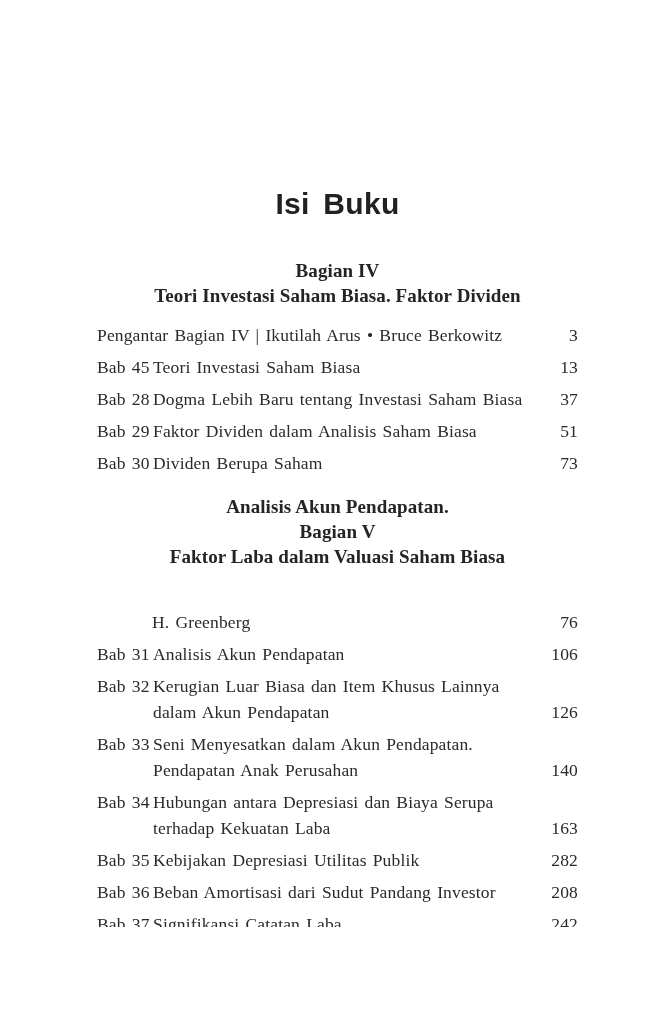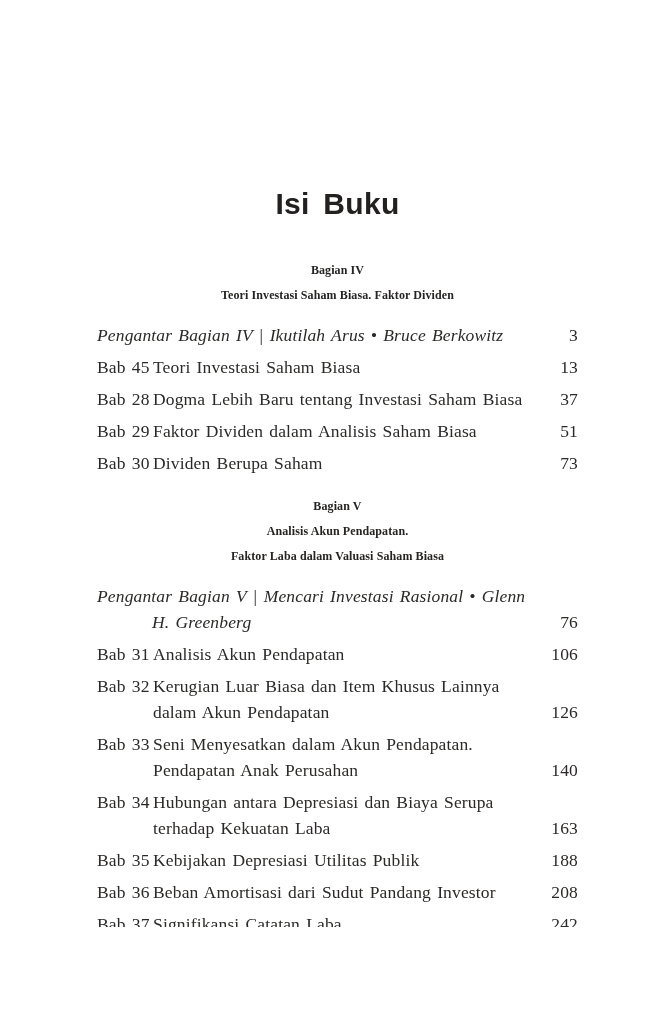--- a/index.html
+++ b/index.html
@@ -20,41 +20,41 @@
     font-weight: 700;
     font-size: 30px;
     line-height: 34px;
     text-align: center;
     color: #232120;
     word-spacing: 5px;
     letter-spacing: 0.3px;
   }
   .section-heading {
     font-weight: 700;
-    font-size: 12px;
+    font-size: 19px;
     line-height: 25px;
     text-align: center;
     color: #262422;
     letter-spacing: 0.1px;
   }
   .toc-section:first-of-type .section-heading { margin-top: 37px; }
   .toc-section + .toc-section .section-heading { margin-top: 18px; }
   .entries { margin-top: 14px; }
   .entry {
     display: flex;
     align-items: flex-start;
     font-size: 17.5px;
     line-height: 26px;
     margin-bottom: 6px;
     word-spacing: 1.6px;
     letter-spacing: 0.15px;
   }
   .entry-label { flex: 0 0 56px; white-space: nowrap; }
   .entry-title { flex: 1 1 auto; }
-  .entry.intro .entry-title { padding-left: 55px; text-indent: -55px; font-style: italic; }
+  .entry.intro .entry-title { padding-left: 55px; text-indent: -55px; }
   .entry-page {
     flex: 0 0 32px;
     text-align: right;
     align-self: flex-end;
     white-space: nowrap;
   }
   .footer {
     margin-top: 2px;
     text-align: center;
     font-size: 15px;
@@ -95,27 +95,27 @@
           </div>
           <div class="entry">
             <span class="entry-label">Bab 30</span>
             <span class="entry-title"><span>Dividen Berupa Saham</span></span>
             <span class="entry-page">73</span>
           </div>
         </div>
       </section>
       <section class="toc-section">
         <div class="section-heading">
+          <div>Analisis Akun Pendapatan.</div>
           <div>Bagian V</div>
-          <div>Analisis Akun Pendapatan.</div>
           <div>Faktor Laba dalam Valuasi Saham Biasa</div>
         </div>
         <div class="entries">
           <div class="entry intro">
-            <span class="entry-title"><span>Pengantar Bagian V | Mencari Investasi Rasional • Glenn</span><br><span>H. Greenberg</span></span>
+            <span class="entry-title"><br><span>H. Greenberg</span></span>
             <span class="entry-page">76</span>
           </div>
           <div class="entry">
             <span class="entry-label">Bab 31</span>
             <span class="entry-title"><span>Analisis Akun Pendapatan</span></span>
             <span class="entry-page">106</span>
           </div>
           <div class="entry">
             <span class="entry-label">Bab 32</span>
             <span class="entry-title"><span>Kerugian Luar Biasa dan Item Khusus Lainnya</span><br><span>dalam Akun Pendapatan</span></span>
@@ -127,21 +127,21 @@
             <span class="entry-page">140</span>
           </div>
           <div class="entry">
             <span class="entry-label">Bab 34</span>
             <span class="entry-title"><span>Hubungan antara Depresiasi dan Biaya Serupa</span><br><span>terhadap Kekuatan Laba</span></span>
             <span class="entry-page">163</span>
           </div>
           <div class="entry">
             <span class="entry-label">Bab 35</span>
             <span class="entry-title"><span>Kebijakan Depresiasi Utilitas Publik</span></span>
-            <span class="entry-page">188</span>
+            <span class="entry-page">282</span>
           </div>
           <div class="entry">
             <span class="entry-label">Bab 36</span>
             <span class="entry-title"><span>Beban Amortisasi dari Sudut Pandang Investor</span></span>
             <span class="entry-page">208</span>
           </div>
           <div class="entry">
             <span class="entry-label">Bab 37</span>
             <span class="entry-title"><span>Signifikansi Catatan Laba</span></span>
             <span class="entry-page">242</span>

